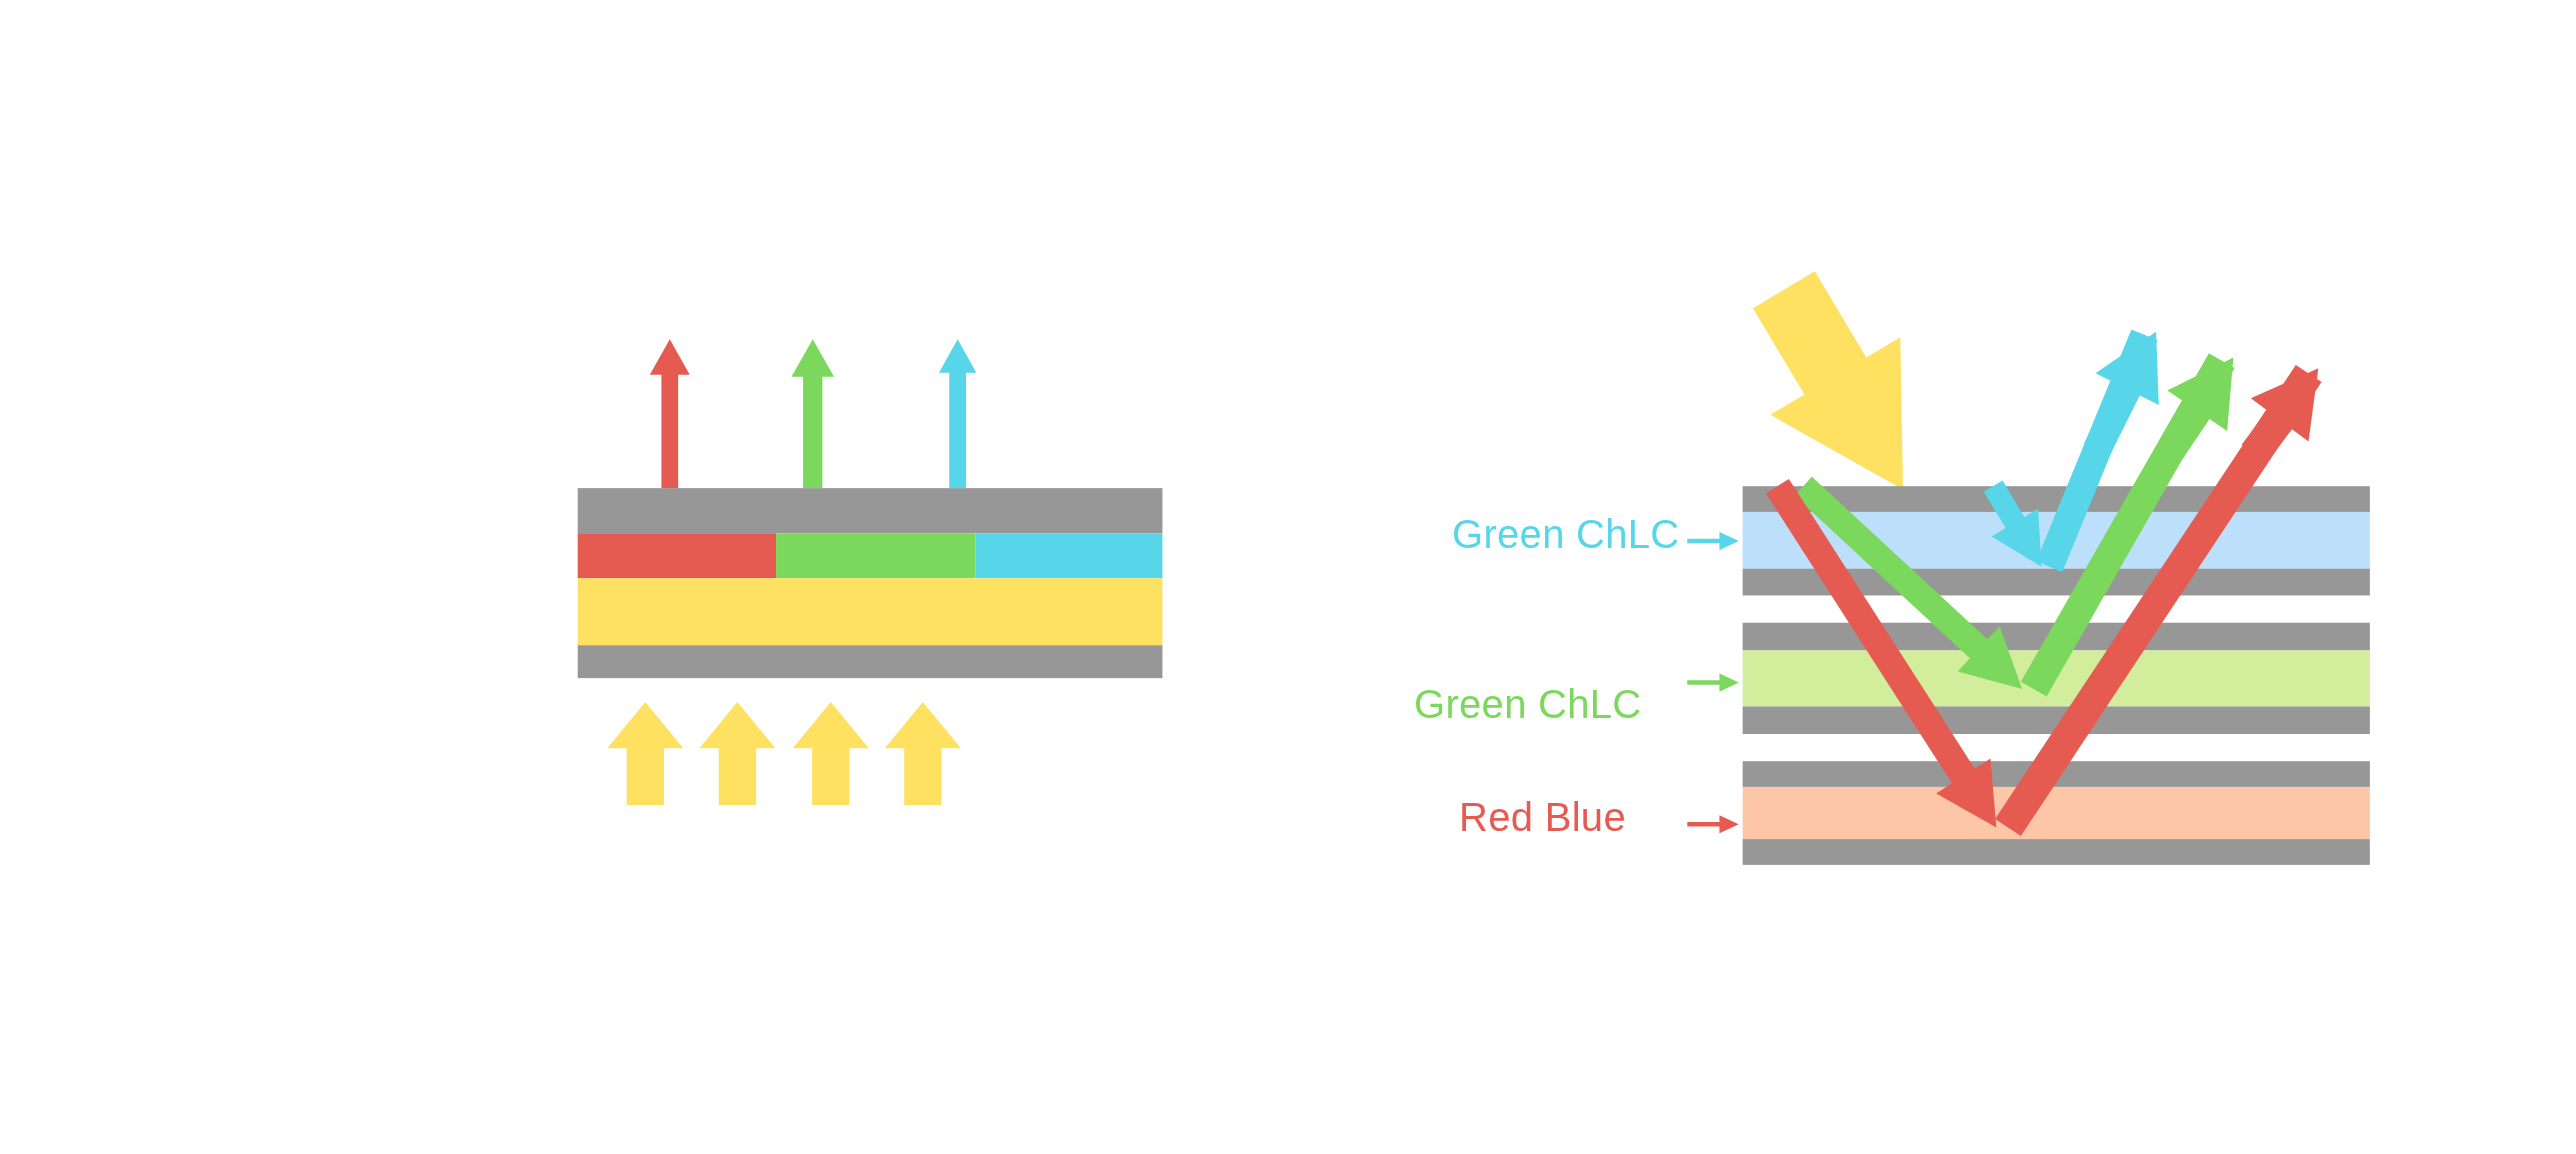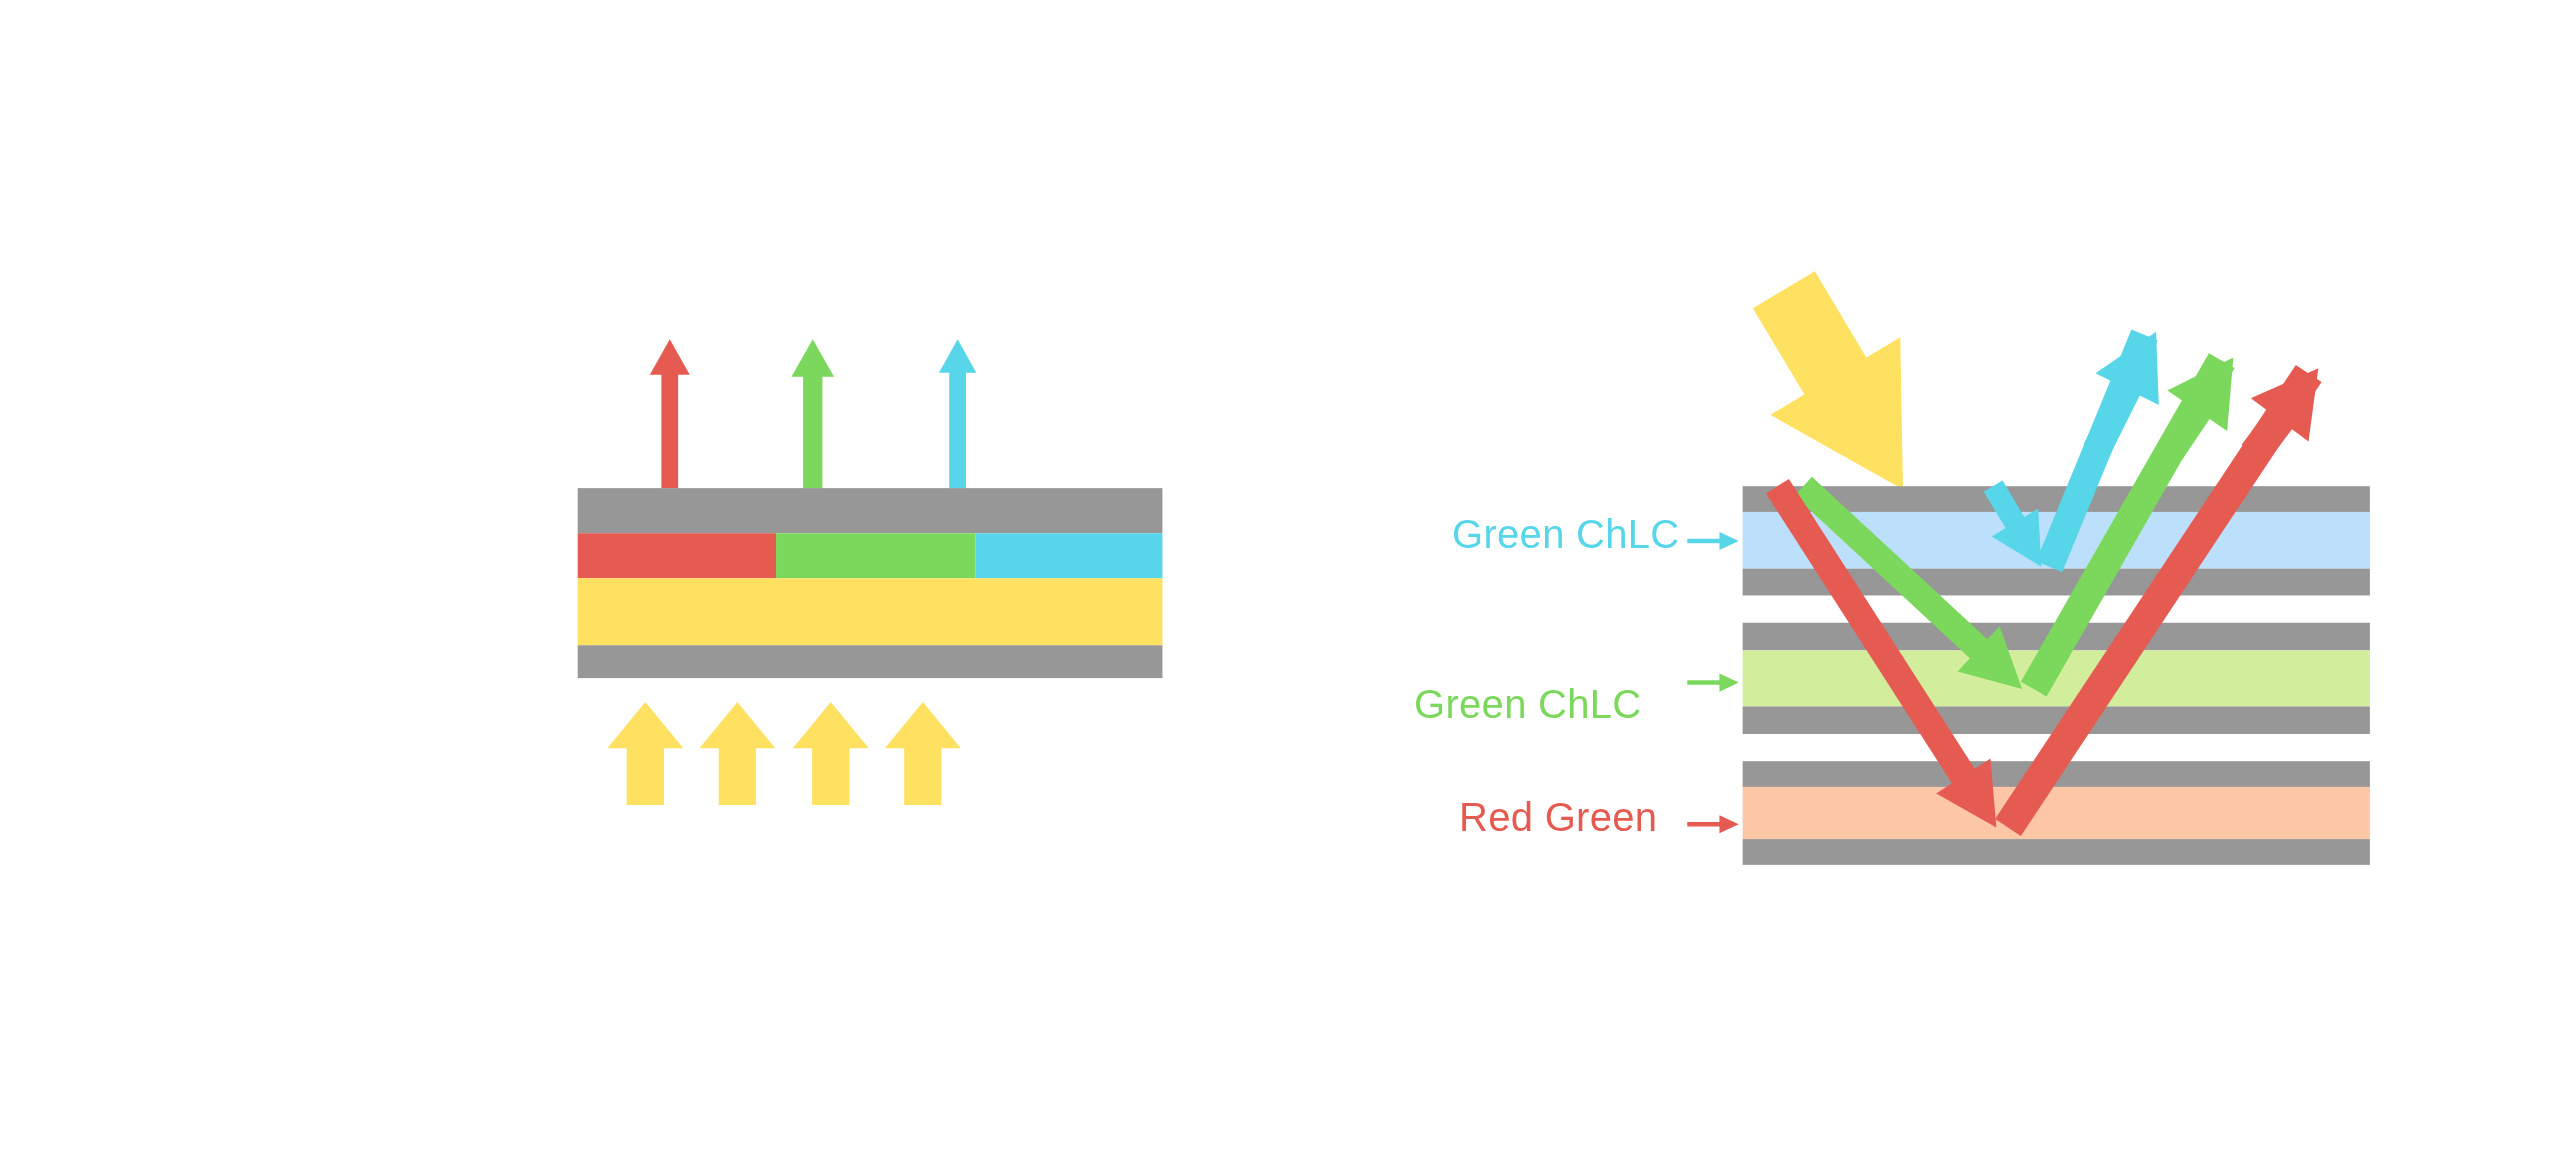--- a/index.html
+++ b/index.html
@@ -83,16 +83,16 @@
           <g>
             <line x1="2620" y1="1280" x2="2682" y2="1280" stroke="#E55B52" stroke-width="7"></line>
             <polygon points="2700,1280 2670,1266 2670,1294" fill="#E55B52"></polygon>
           </g>
         </g>
     </g>
   </svg>
 
   <div class="lbl" id="rl0" style="left: 1452px; top: 512px; color: rgb(87, 214, 234);">Green ChLC</div>
   <div class="lbl" id="rl1" style="left: 1414px; top: 682px; color: rgb(123, 216, 92);">Green ChLC</div>
-  <div class="lbl" id="rl2" style="left: 1459px; top: 795px; color: rgb(229, 91, 82);">Red Green</div>
+  <div class="lbl" id="rl2" style="left: 1459px; top: 795px; color: rgb(229, 91, 82);">Red Blue</div>
 
 </div>
 
 
 </body></html>

